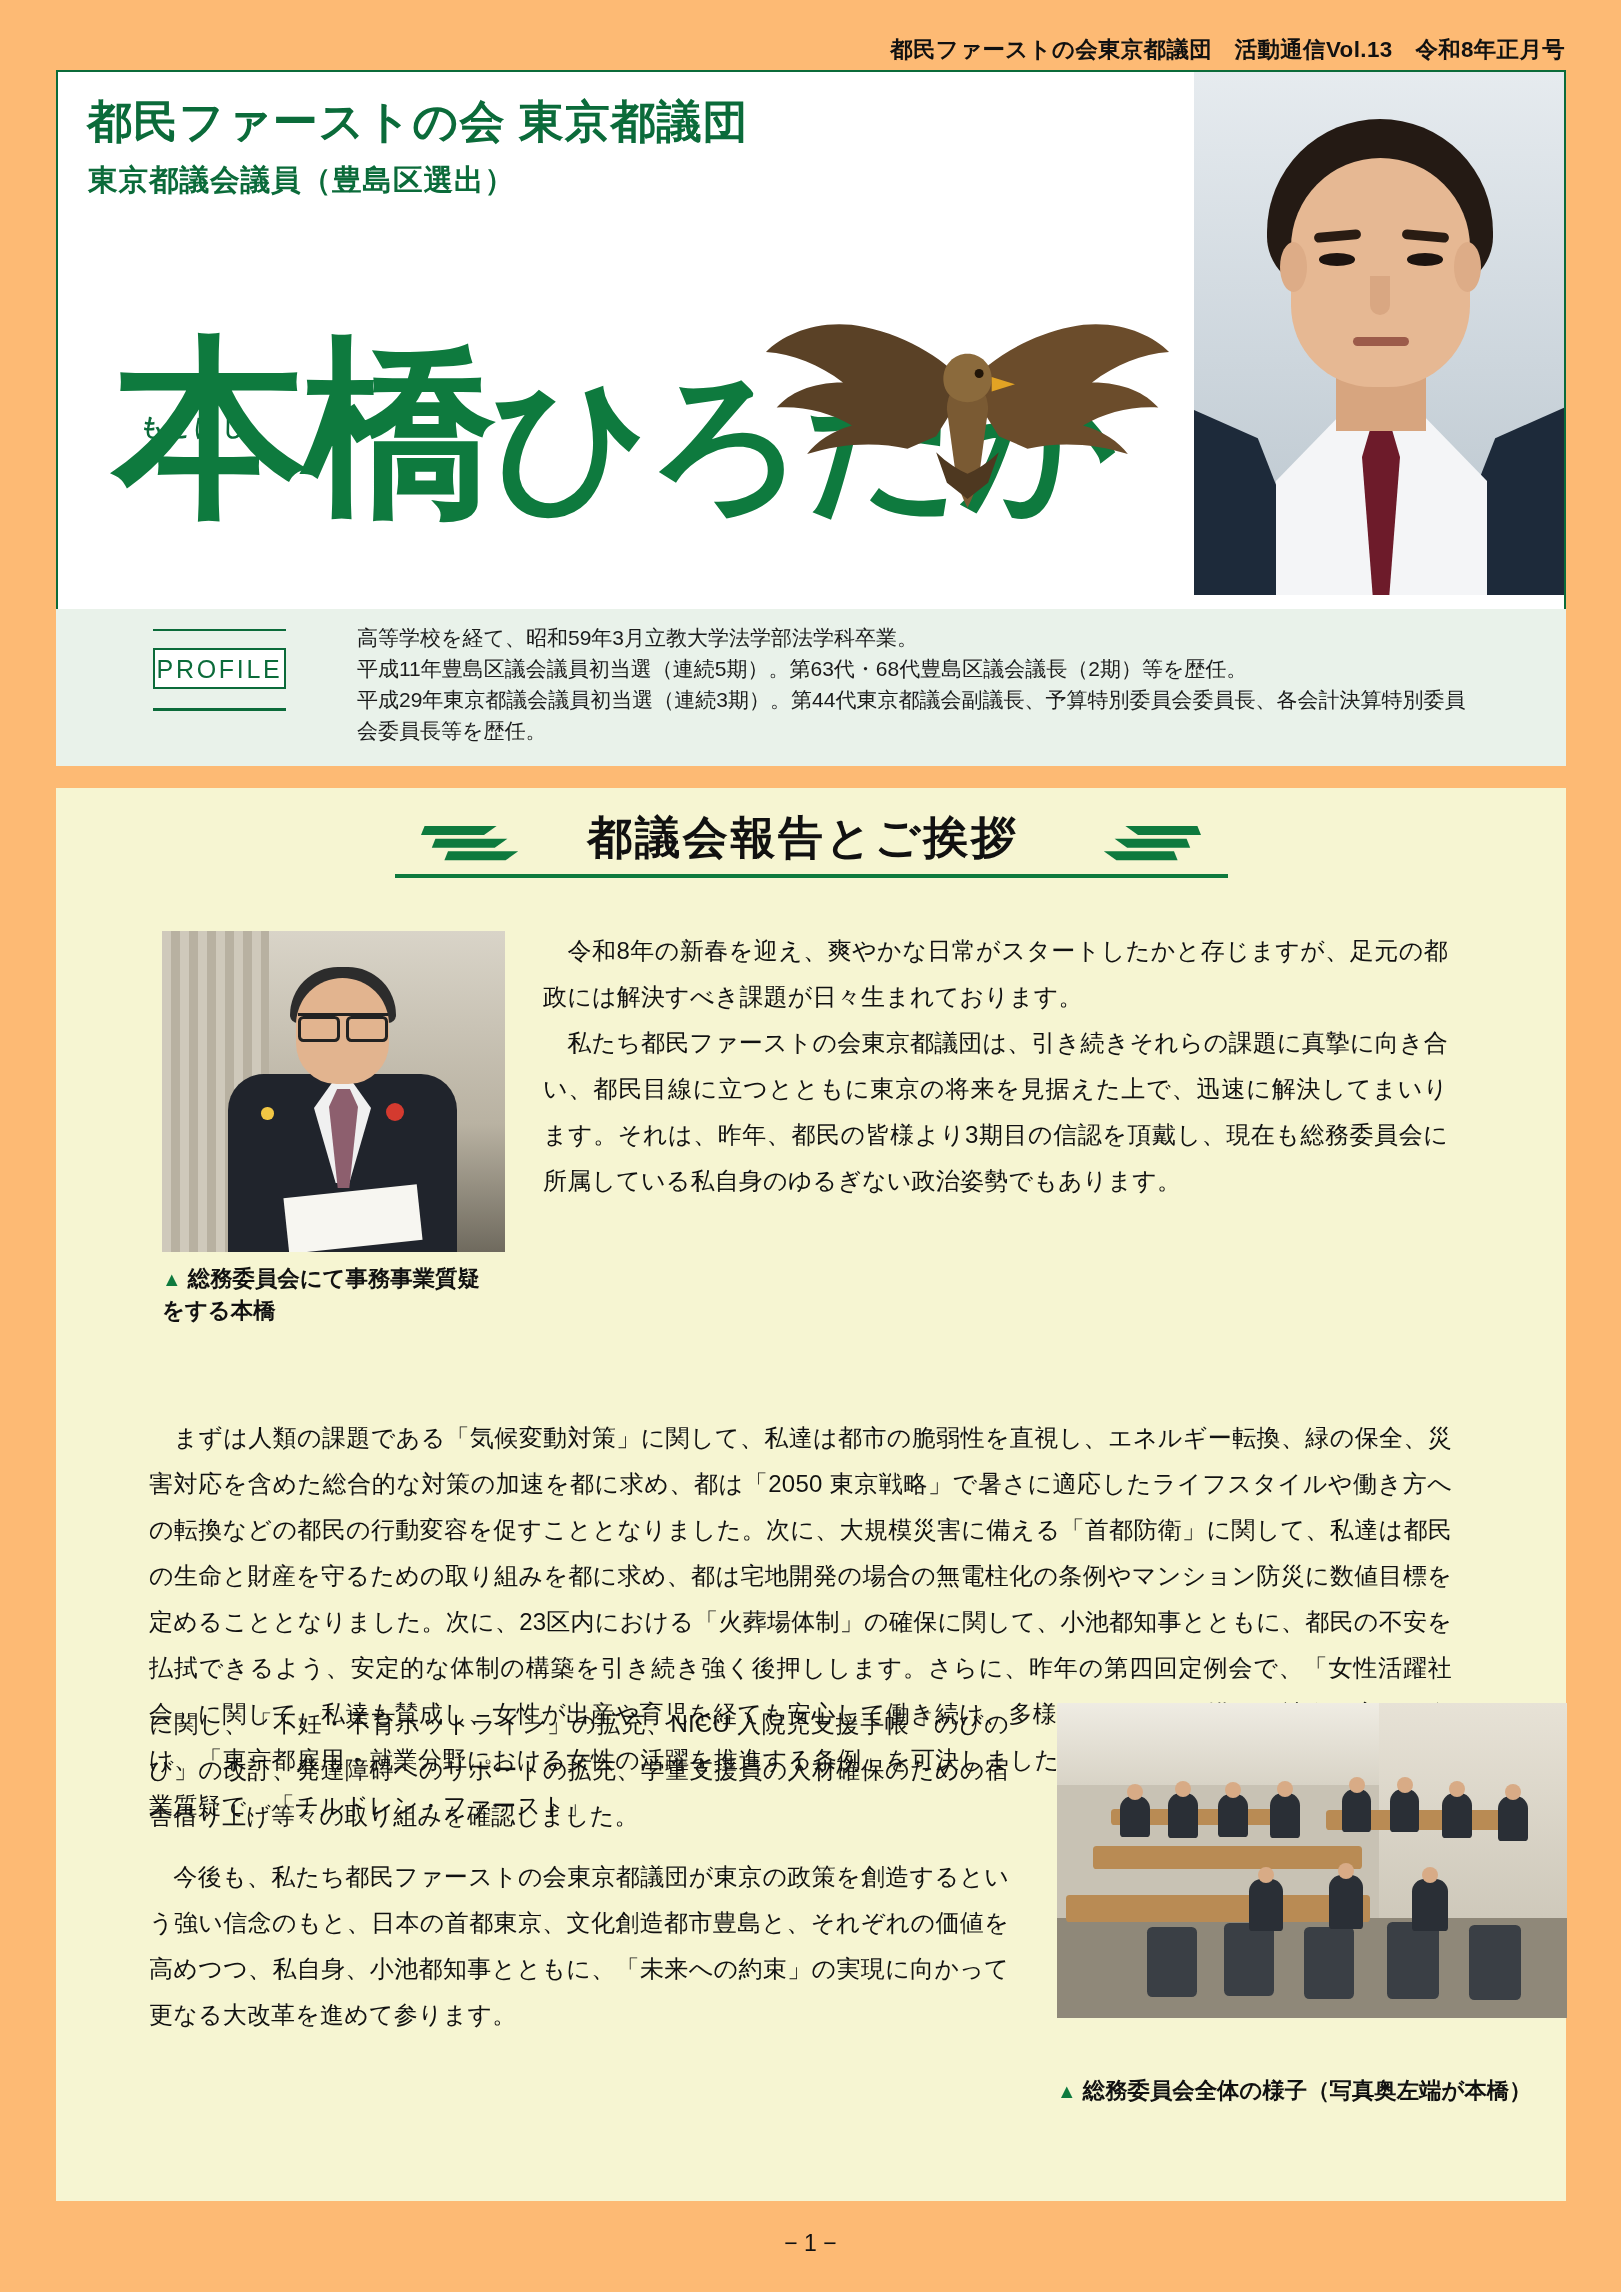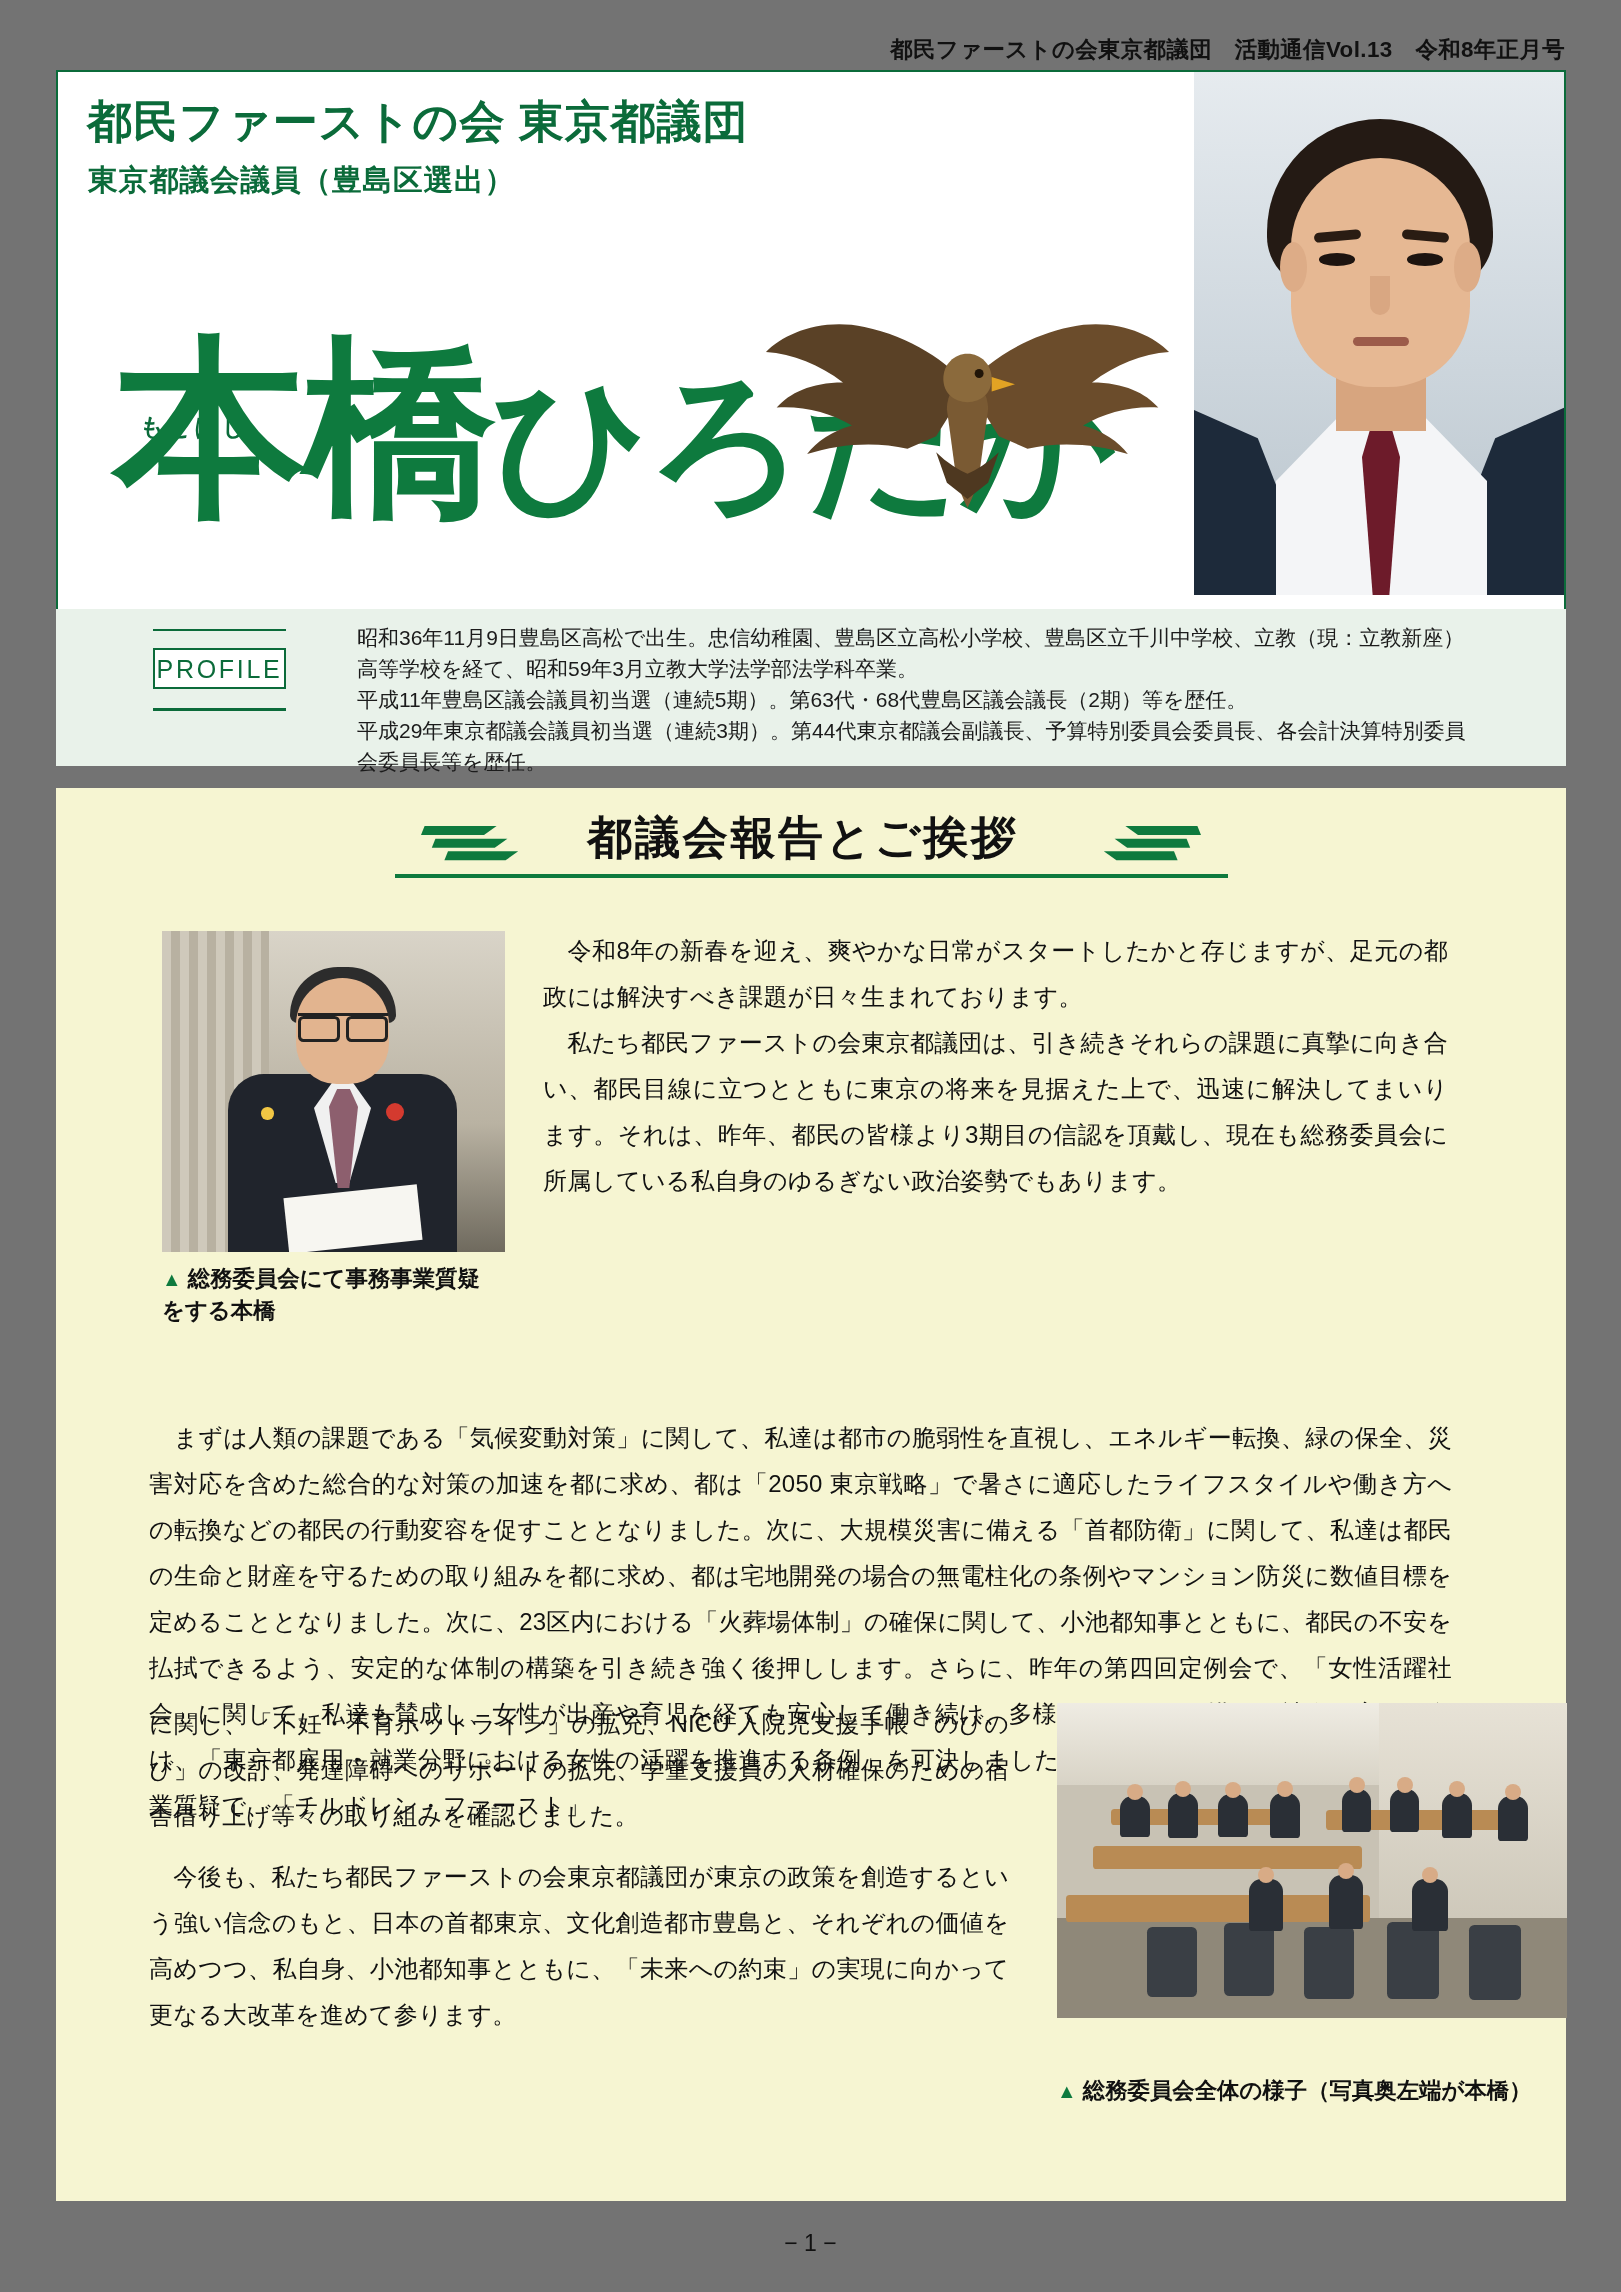--- a/index.html
+++ b/index.html
@@ -13,21 +13,21 @@
     font-family: "Liberation Sans", "DejaVu Sans", sans-serif;
     color: #1a1a1a;
     position: relative;
     overflow: hidden;
   }
   .page {
     position: absolute;
     left: 0; top: 0;
     width: 1621px;
     height: 2293px;
-    background: #737373;
+    background: #fdba74;
   }
 
   
   .running-head {
     position: absolute;
     right: 56px;
     top: 34px;
     font-size: 22.4px;
     font-weight: bold;
     letter-spacing: 0.4px;
@@ -494,21 +494,20 @@
       <div class="nose"></div>
       <div class="mouth"></div>
     </div>
   </div>
 
   <div class="profile-block">
     <div class="profile-rule-top"></div>
     <div class="profile-badge">PROFILE</div>
     <div class="profile-rule-bot"></div>
     <div class="profile-text">
-      <p>昭和36年11月9日豊島区高松で出生。忠信幼稚園、豊島区立高松小学校、豊島区立千川中学校、立教（現：立教新座）</p>
       <p>高等学校を経て、昭和59年3月立教大学法学部法学科卒業。</p>
       <p>平成11年豊島区議会議員初当選（連続5期）。第63代・68代豊島区議会議長（2期）等を歴任。</p>
       <p>平成29年東京都議会議員初当選（連続3期）。第44代東京都議会副議長、予算特別委員会委員長、各会計決算特別委員</p>
       <p>会委員長等を歴任。</p>
     </div>
   </div>
 
   <div class="main-panel">
 
     <div class="section-title-wrap">

